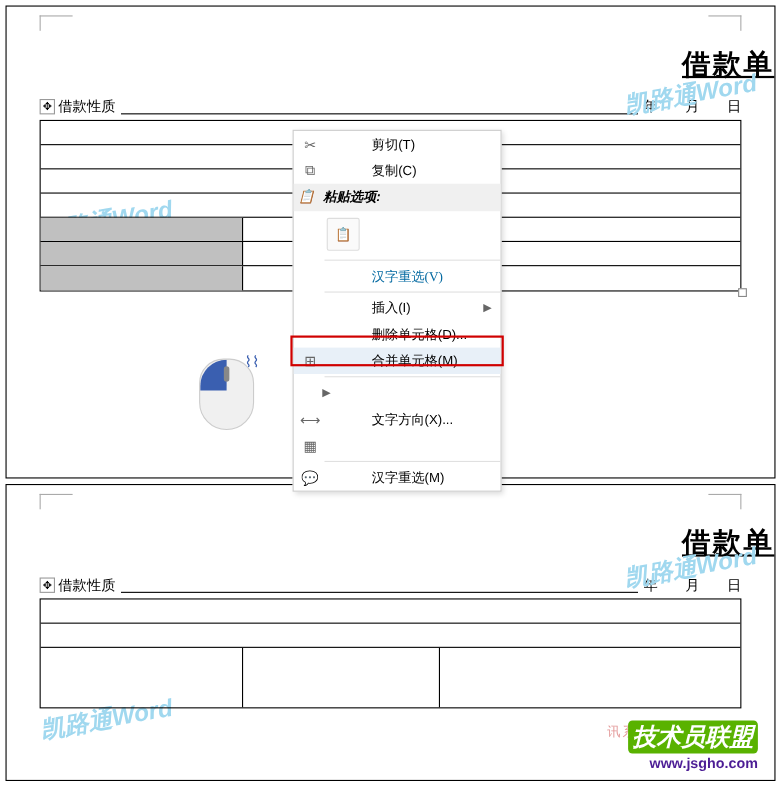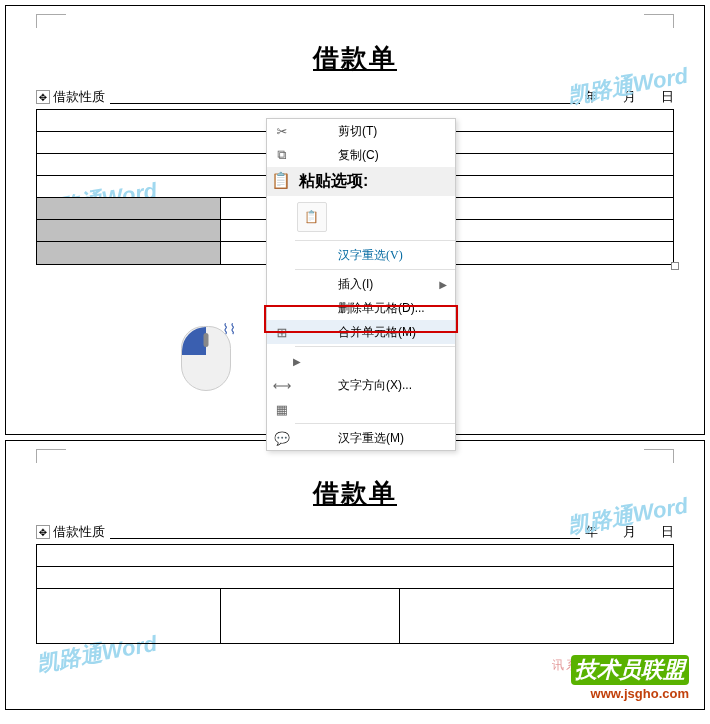--- a/index.html
+++ b/index.html
@@ -12,21 +12,21 @@
     .corner { position: absolute; width: 30px; height: 14px; }
     .corner-tl { top: 8px; left: 30px; border-left: 1px solid #aaa; border-top: 1px solid #aaa; }
     .corner-tr { top: 8px; right: 30px; border-right: 1px solid #aaa; border-top: 1px solid #aaa; }
     
     .watermark { position: absolute; font-size: 22px; color: #a0d8ef; font-weight: bold; font-style: italic; transform: rotate(-10deg); pointer-events: none; font-family: Arial; }
     .wm1 { top: 180px; left: 30px; }
     .wm2 { top: 65px; right: 15px; }
     .wm3 { bottom: 40px; left: 30px; }
     .wm4 { top: 60px; right: 15px; }
     
-    .title { text-align: center; font-size: 26px; font-weight: bold; text-decoration: underline; margin-top: 35px; letter-spacing: 2px; }
+    .title { text-align: right; font-size: 26px; font-weight: bold; text-decoration: underline; margin-top: 35px; letter-spacing: 2px; }
     
     .header-row { display: flex; margin: 12px 30px 0; font-size: 13px; align-items: center; }
     .header-left { flex: 1; display: flex; align-items: center; }
     .header-right { display: flex; gap: 25px; }
     .move-handle { display: inline-flex; align-items: center; justify-content: center; width: 14px; height: 14px; border: 1px solid #999; margin-right: 3px; font-size: 10px; }
     .underline-fill { flex: 1; border-bottom: 1px solid #000; margin: 0 5px; height: 14px; }
     
     .table-wrap { margin: 3px 30px 0; position: relative; }
     .table { border: 1.5px solid #000; width: 100%; }
     .row { display: flex; height: 22px; border-bottom: 1px solid #000; }
@@ -40,37 +40,37 @@
     
     .resize-handle { position: absolute; right: -5px; bottom: -5px; width: 8px; height: 8px; border: 1px solid #888; background: #fff; }
     
     .context-menu { position: absolute; top: 112px; left: 260px; width: 190px; background: #fff; border: 1px solid #ccc; box-shadow: 2px 2px 5px rgba(0,0,0,0.15); z-index: 100; font-size: 12px; }
     .menu-item { display: flex; align-items: center; height: 24px; padding: 0 8px 0 4px; cursor: pointer; }
     .menu-icon { width: 22px; display: flex; justify-content: center; color: #666; font-size: 13px; }
     .menu-text { flex: 1; margin-left: 45px; }
     .menu-arrow { color: #666; font-size: 10px; }
     .menu-sep { height: 1px; background: #e0e0e0; margin: 2px 0 2px 28px; }
     .menu-disabled { color: #0369a1; font-family: Liberation Serif, serif; }
-    .menu-header { background: #f0f0f0; font-weight: bold; padding: 4px 4px 4px 28px; font-size: 16px; }
+    .menu-header { background: #f0f0f0; font-weight: bold; padding: 4px 4px 4px 28px; font-size: 12px; font-style: italic; }
     .paste-section { padding: 6px 0 6px 30px; }
     .paste-icon-box { width: 30px; height: 30px; border: 1px solid #ddd; display: flex; align-items: center; justify-content: center; background: #fafafa; border-radius: 2px; }
     
     .highlight-box { position: absolute; border: 2px solid #d00000; z-index: 101; pointer-events: none; }
     .hb1 { top: 299px; left: 258px; width: 194px; height: 28px; }
     
     .mouse { position: absolute; top: 320px; left: 175px; width: 60px; height: 80px; z-index: 50; }
     .mouse-body { width: 50px; height: 65px; border-radius: 25px 25px 28px 28px; background: #f0f0f0; border: 1px solid #ccc; position: relative; overflow: hidden; }
     .mouse-left { position: absolute; top: 0; left: 0; width: 50%; height: 45%; background: #3a5fb0; border-radius: 25px 0 0 0; }
     .mouse-scroll { position: absolute; top: 6px; left: 50%; transform: translateX(-50%); width: 5px; height: 14px; background: #888; border-radius: 3px; }
     .mouse-signal { position: absolute; top: -5px; right: 5px; color: #3a5fb0; font-size: 14px; }
     
     .logo { position: absolute; bottom: 8px; right: 15px; text-align: right; z-index: 10; }
     .logo-main { font-size: 22px; font-weight: bold; color: #fff; text-shadow: 0 0 2px #3c8c00, 0 0 2px #3c8c00; -webkit-text-stroke: 2px #3c8c00; font-style: italic; font-family: Arial;}
     .logo-main-bg { background: #59b200; padding: 0px 4px; border-radius: 4px; color: #fff; -webkit-text-stroke: 0; text-shadow:none; display:inline-block;}
-    .logo-sub { font-size: 13px; color: #c2410c; font-weight: bold; margin-top: 1px; font-family: Arial; }
+    .logo-sub { font-size: 13px; color: #4c1d95; font-weight: bold; margin-top: 1px; font-family: Arial; }
     .logo-overlay { position: absolute; bottom: 35px; right: 40px; color: rgba(200,50,50,0.5); font-size: 12px; font-family: SimSun; letter-spacing: 2px; }
   </style>
 </head>
 <body>
 
 <div class="section section-top">
   <div class="corner corner-tl"></div>
   <div class="corner corner-tr"></div>
 
   <div class="watermark wm1">凯路通Word</div>

